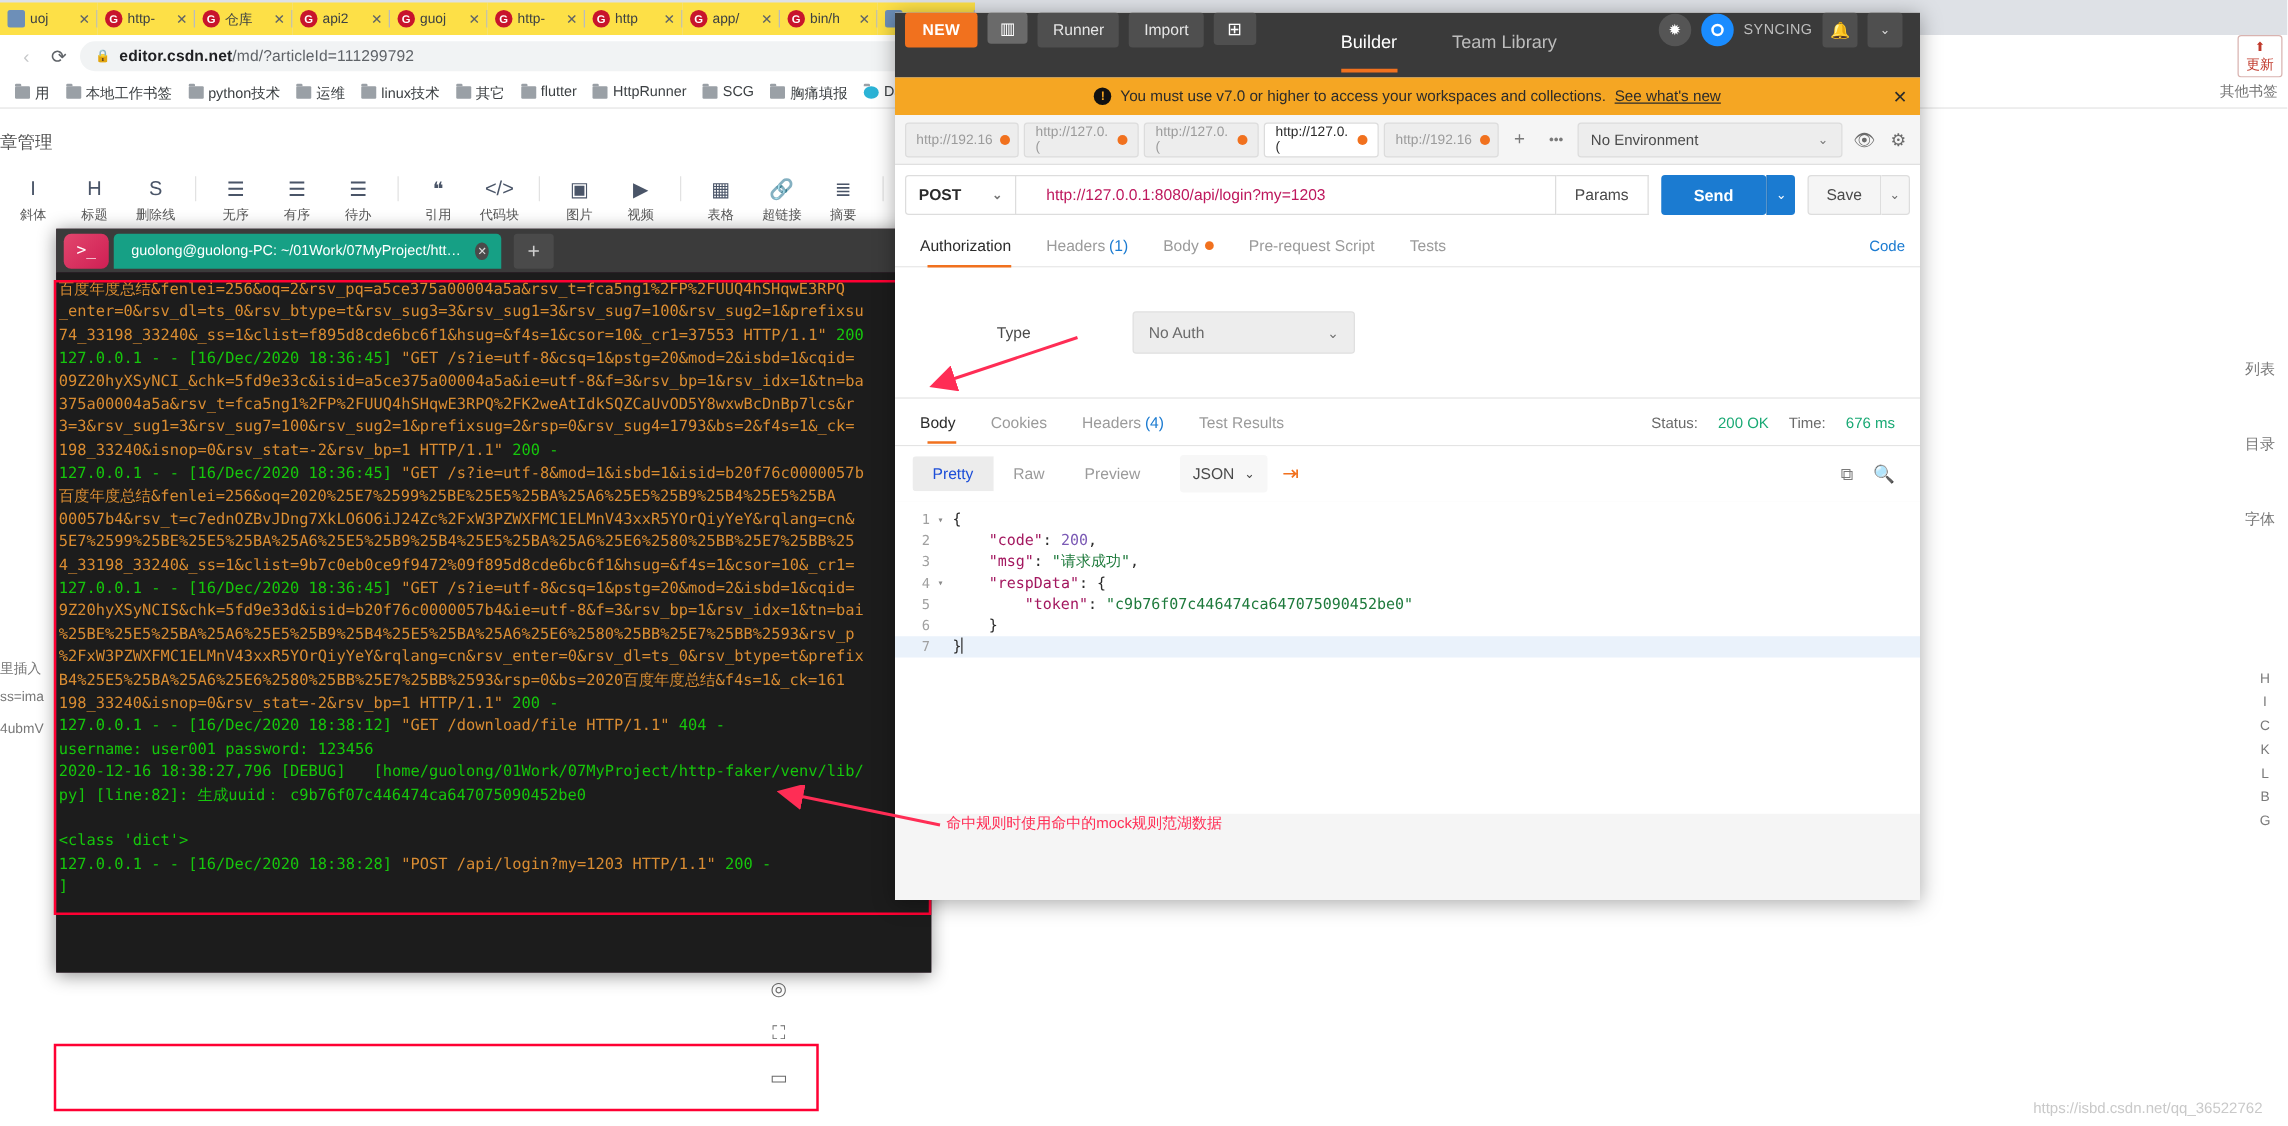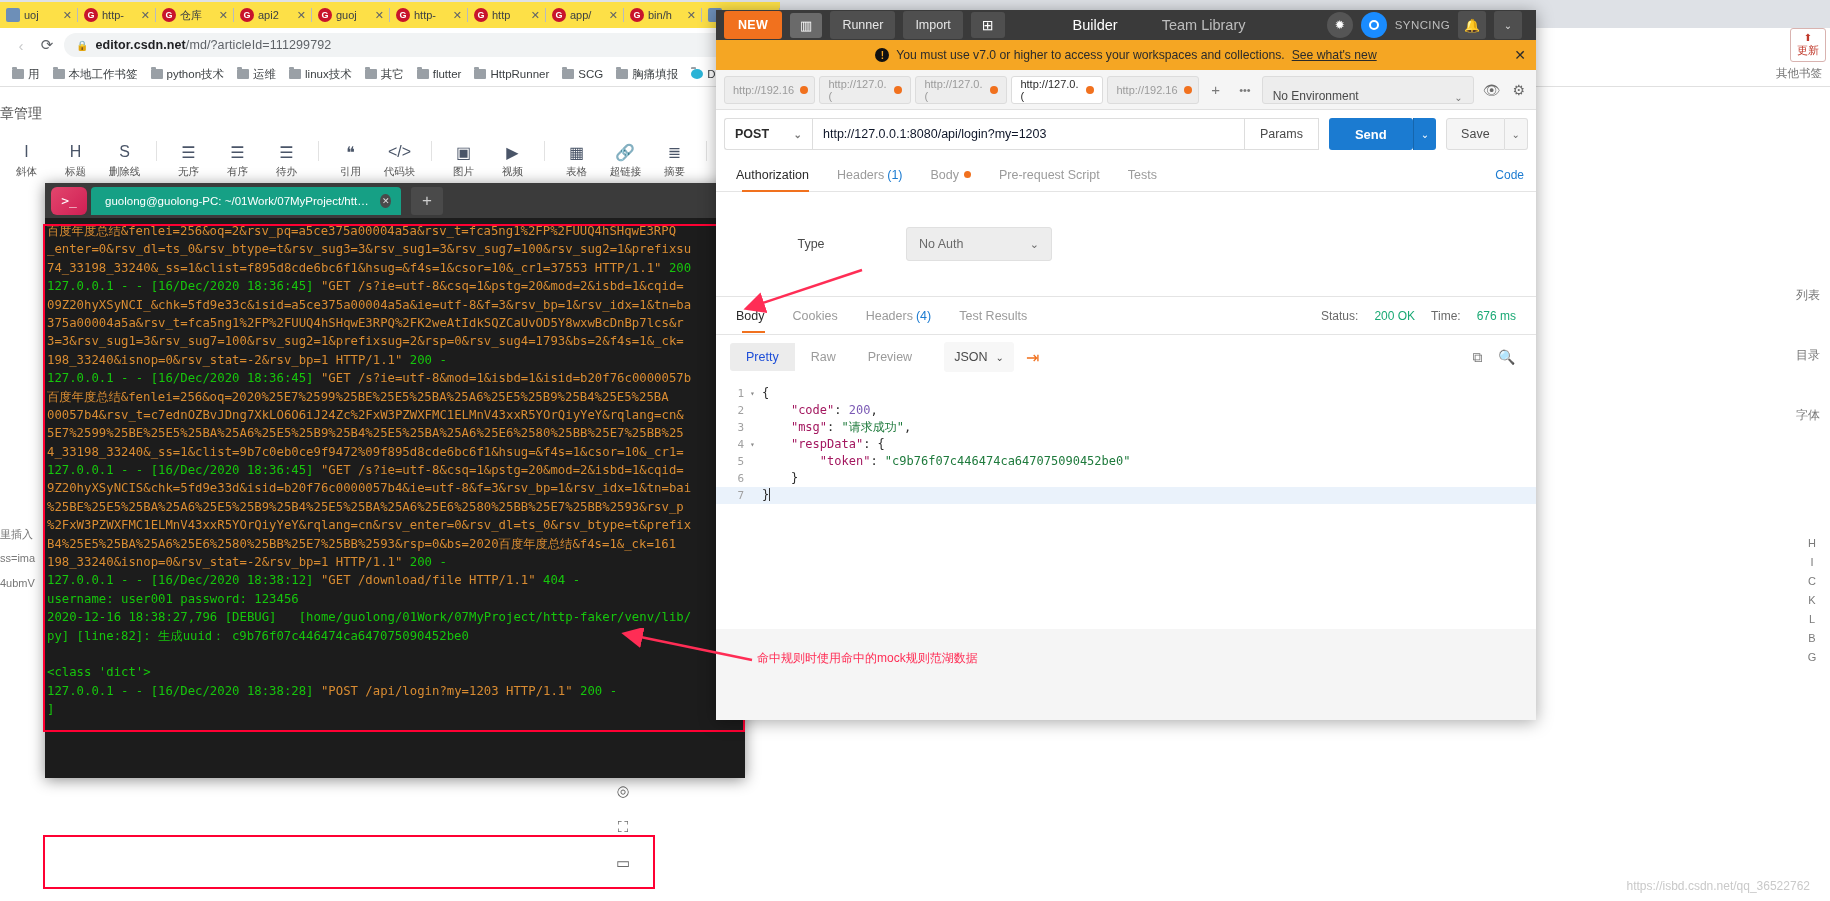--- a/index.html
+++ b/index.html
@@ -61,21 +61,21 @@
     font-family:"DejaVu Sans Mono", monospace; font-size:12.3px; line-height:18.4px; padding:4px 0 0 2px; white-space:pre; }
   .term-body .ln { height:18.4px; overflow:hidden; }
   .orange { color:#d98c32; }
   .green  { color:#16c60c; }
 
   
   .redbox { position:absolute; border:2.5px solid #ff0033; pointer-events:none; }
 
   
   .pm { position:absolute; left:716px; top:10px; width:820px; height:710px; background:#f5f5f5; box-shadow:0 2px 16px rgba(0,0,0,.35); overflow:hidden; }
-  .pm-head { height:30px; background:#3a3a3a; display:flex; align-items:center; padding:0 8px; gap:8px; }
+  .pm-head { height:52px; background:#3a3a3a; display:flex; align-items:flex-start; padding:0 8px; gap:8px; }
   .pm-new { background:#f1711e; color:#fff; font-size:12.5px; font-weight:bold; padding:7px 14px; border-radius:3px; letter-spacing:.3px; }
   .pm-btn { background:#4f4f4f; color:#e6e6e6; font-size:12.5px; padding:7px 12px; border-radius:3px; display:flex; align-items:center; justify-content:center; }
   .pm-icobtn { background:#6a6a6a; color:#fff; font-size:13px; padding:5px 10px; border-radius:3px; display:flex; align-items:center; }
   .pm-iconly { background:#4f4f4f; color:#fff; font-size:14px; padding:5px 11px; border-radius:3px; display:flex; align-items:center; }
   .pm-nav { display:flex; align-items:center; height:48px; margin-left:38px; gap:0; }
   .pm-navitem { color:#bdbdbd; font-size:14.5px; padding:0 22px; height:48px; display:flex; align-items:center; position:relative; }
   .pm-navitem.active { color:#fff; }
   .pm-navitem.active:after { content:""; position:absolute; left:22px; right:22px; bottom:0; height:3px; background:#f1711e; }
   .pm-right { margin-left:auto; display:flex; align-items:center; gap:8px; padding-right:6px; }
   .pm-circ { width:26px; height:26px; border-radius:50%; background:#555; color:#fff; font-size:12px; display:flex; align-items:center; justify-content:center; }
@@ -88,45 +88,45 @@
   .pm-warn .wi { width:14px; height:14px; border-radius:50%; background:#111; color:#f5a623; font-size:10px; font-weight:bold; display:flex; align-items:center; justify-content:center; }
   .pm-warn a { color:#2b2b2b; text-decoration:underline; }
   .pm-warn .wx { position:absolute; right:10px; font-size:14px; color:#2b2b2b; }
 
   .pm-tabs { height:40px; background:#f5f5f5; display:flex; align-items:center; padding:0 8px; gap:4px; border-bottom:1px solid #e0e0e0; }
   .rqtab { height:28px; min-width:76px; background:#ededed; border:1px solid #dcdcdc; border-radius:3px; display:flex; align-items:center; gap:6px; padding:0 8px; font-size:11px; color:#9b9b9b; }
   .rqtab.active { background:#fff; color:#2b2b2b; }
   .rqtab .dot { width:8px; height:8px; border-radius:50%; background:#f1711e; flex:0 0 8px; }
   .rqplus { width:26px; height:26px; display:flex; align-items:center; justify-content:center; color:#7a7a7a; font-size:15px; }
   .env-sel { margin-left:auto; display:flex; align-items:center; gap:6px; }
-  .env-box { width:212px; height:28px; background:#ededed; border:1px solid #dcdcdc; border-radius:3px; display:flex; align-items:flex-end; padding:0 10px; font-size:12px; color:#4a4a4a; }
+  .env-box { width:212px; height:28px; background:#ededed; border:1px solid #dcdcdc; border-radius:3px; display:flex; align-items:center; padding:0 10px; font-size:12px; color:#4a4a4a; }
   .env-box .cv { margin-left:auto; font-size:10px; color:#777; }
   .env-ico { color:#6a6a6a; font-size:14px; padding:0 3px; }
 
   .pm-urlrow { height:48px; background:#fff; display:flex; align-items:center; padding:0 8px; gap:0; }
   .meth { width:88px; height:32px; border:1px solid #ddd; border-right:none; border-radius:3px 0 0 3px; display:flex; align-items:center; justify-content:space-between; padding:0 10px; font-size:12.5px; font-weight:bold; color:#2b2b2b; }
-  .urlin { flex:1; height:32px; border:1px solid #ddd; display:flex; align-items:center; padding:0 10px; font-size:12.5px; color:#0f172a; }
+  .urlin { flex:1; height:32px; border:1px solid #ddd; display:flex; align-items:center; padding:0 24px; font-size:12.5px; color:#be185d; }
   .params { width:74px; height:32px; border:1px solid #ddd; border-left:none; display:flex; align-items:center; justify-content:center; font-size:12.5px; color:#4a4a4a; }
   .sendbtn { height:32px; background:#1b7bd1; color:#fff; font-size:13px; font-weight:bold; display:flex; align-items:center; padding:0 26px; border-radius:3px; margin-left:10px; }
   .sendcv { height:32px; background:#1b7bd1; color:#fff; display:flex; align-items:center; padding:0 7px; border-left:1px solid #1666ad; border-radius:0 3px 3px 0; font-size:10px; }
   .savebtn { height:32px; border:1px solid #ddd; background:#f5f5f5; color:#4a4a4a; font-size:12.5px; display:flex; align-items:center; padding:0 14px; border-radius:3px 0 0 3px; margin-left:10px; }
   .savecv { height:32px; border:1px solid #ddd; border-left:none; background:#f5f5f5; color:#6a6a6a; display:flex; align-items:center; padding:0 7px; border-radius:0 3px 3px 0; font-size:10px; }
 
   .pm-reqtabs { height:34px; background:#fff; display:flex; align-items:center; padding:0 12px; gap:0; border-bottom:1px solid #e4e4e4; }
   .rtab { font-size:12.5px; color:#9b9b9b; padding:0 14px; height:34px; display:flex; align-items:center; position:relative; }
   .rtab:first-child { padding-left:8px; }
   .rtab.active { color:#2b2b2b; }
   .rtab.active:after { content:""; position:absolute; left:14px; right:14px; bottom:0; height:2px; background:#f1711e; }
   .rtab .bdot { width:7px; height:7px; border-radius:50%; background:#f1711e; margin-left:5px; }
   .rtab .cnt { color:#1b7bd1; margin-left:3px; }
   .codelink { margin-left:auto; color:#1b7bd1; font-size:12px; }
 
   .auth-area { height:104px; background:#fff; display:flex; align-items:center; padding:0 0 0 0; }
   .auth-lbl { width:190px; text-align:center; font-size:12.5px; color:#4a4a4a; }
-  .auth-sel { width:146px; height:34px; background:#ededed; border:1px solid #e0e0e0; border-radius:3px; display:flex; align-items:center; padding:0 12px; font-size:12.5px; color:#6a6a6a; }
+  .auth-sel { width:178px; height:34px; background:#ededed; border:1px solid #e0e0e0; border-radius:3px; display:flex; align-items:center; padding:0 12px; font-size:12.5px; color:#6a6a6a; }
   .auth-sel .cv { margin-left:auto; font-size:11px; }
 
   .resp-sep { height:1px; background:#e4e4e4; }
   .pm-resp-tabs { height:38px; background:#fff; display:flex; align-items:center; padding:0 12px; border-bottom:1px solid #e4e4e4; }
   .status-grp { margin-left:auto; display:flex; align-items:center; gap:16px; font-size:12px; color:#6a6a6a; padding-right:8px;}
 
   .pm-viewbar { height:44px; background:#fff; display:flex; align-items:center; padding:0 14px; gap:0; }
   .seg { display:flex; border-radius:3px; overflow:hidden; }
   .seg span { font-size:12.5px; color:#9b9b9b; padding:7px 16px; background:#fff; }
   .seg span.on { background:#ececec; color:#1d4ed8; }

